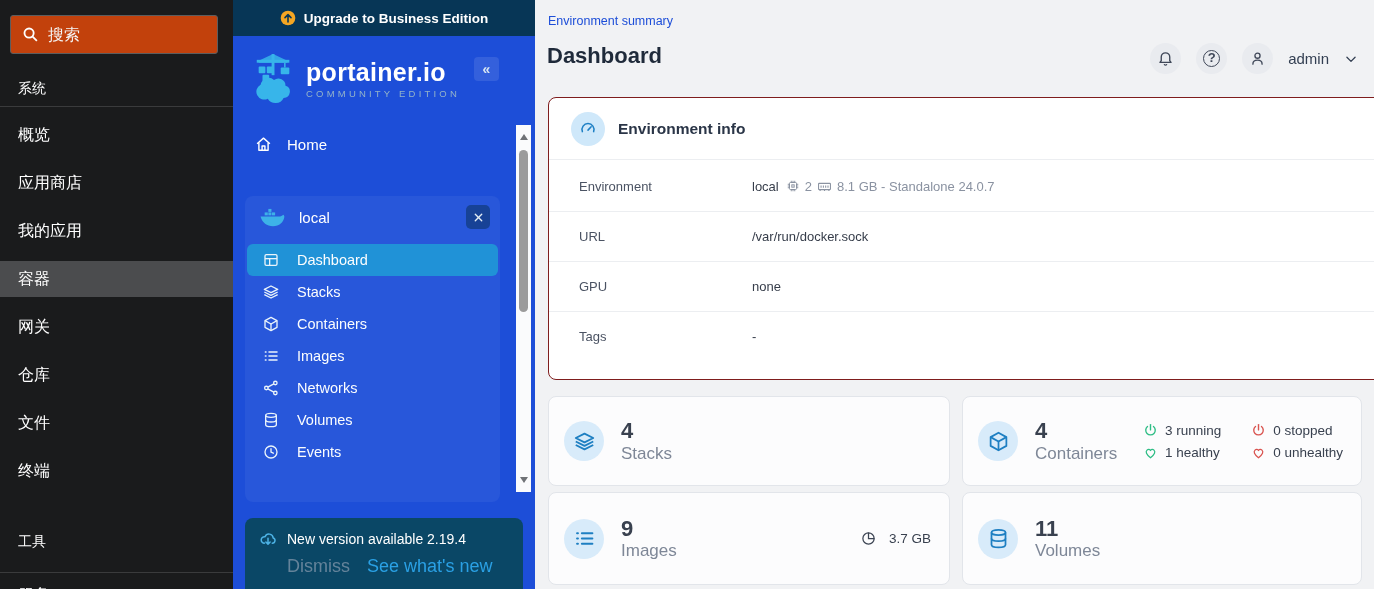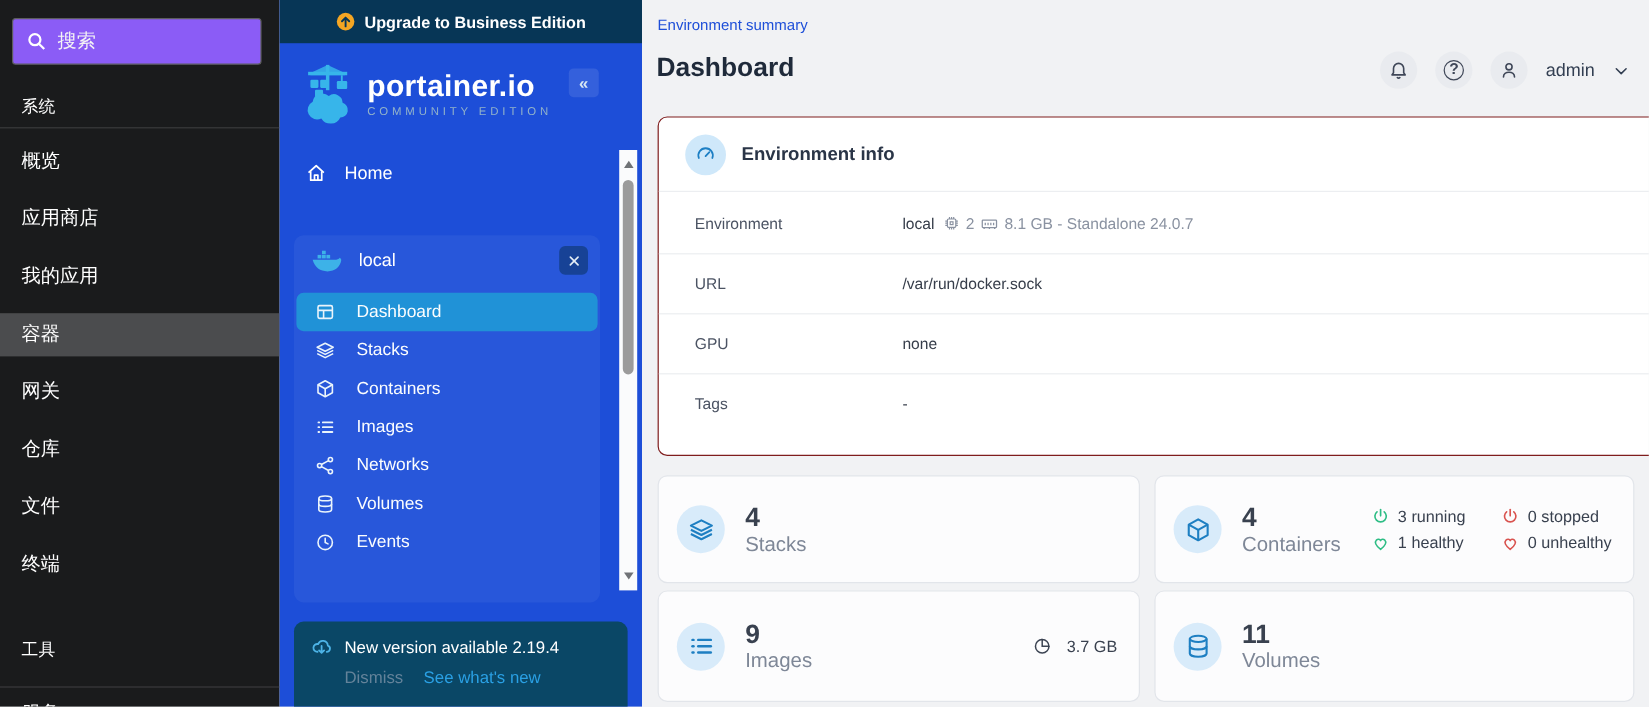--- a/index.html
+++ b/index.html
@@ -3,21 +3,21 @@
 <meta charset="utf-8">
 <style>
   * { margin:0; padding:0; box-sizing:border-box; }
   html,body { width:1374px; height:589px; overflow:hidden; }
   body { font-family:"Liberation Sans","DejaVu Sans",sans-serif; background:#f1f2f4; }
   #app { position:relative; width:1374px; height:589px; }
   svg { display:block; }
 
   
   .dnav { position:absolute; left:0; top:0; width:233px; height:589px; background:#1a1b1c; color:#fff; overflow:hidden; }
-  .dsearch { position:absolute; left:10px; top:15px; width:208px; height:39px; border:1px solid #5c5d5e; border-radius:3px; display:flex; align-items:center; padding:0 11px; gap:9px; background:#8b5cf6; }
+  .dsearch { position:absolute; left:10px; top:15px; width:208px; height:39px; border:1px solid #5c5d5e; border-radius:3px; display:flex; align-items:center; padding:0 11px; gap:9px; background:#c2410c; }
   .dsearch input { flex:1; min-width:0; background:transparent; border:none; outline:none; color:#fff; font-size:16px; font-family:inherit; }
   .dsearch input::placeholder { color:#f4f4f4; opacity:1; }
   .dsec { position:absolute; left:18px; height:28px; line-height:28px; font-size:14px; color:#fff; }
   .ddiv { position:absolute; left:0; right:0; height:1px; background:#3a3b3c; }
   .ditem { position:absolute; left:0; right:0; height:36px; line-height:36px; padding-left:18px; font-size:16px; color:#fff; cursor:pointer; }
   .ditem.active { background:#4b4c4e; }
 
   
   .bnav { position:absolute; left:233px; top:0; width:302px; height:589px; background:#1d4ed8; overflow:hidden; }
   .banner { position:absolute; left:0; top:0; width:100%; height:36px; background:#073656; display:flex; align-items:center; justify-content:center; gap:8px; color:#fff; font-size:13.5px; font-weight:700; cursor:pointer; }
@@ -33,21 +33,21 @@
   .env-name { margin-left:14px; color:#fff; font-size:15px; font-weight:500; }
   .env-close { margin-left:auto; width:24px; height:24px; border:none; border-radius:5px; background:rgba(3,42,66,.45); color:#e3edf4; cursor:pointer; display:flex; align-items:center; justify-content:center; }
   .snav { position:absolute; left:2px; right:2px; top:48px; }
   .snav-item { position:relative; height:32px; display:flex; align-items:center; padding-left:15px; gap:18px; color:#fbfdfe; font-size:14.5px; font-weight:500; border-radius:6px; cursor:pointer; }
   .snav-item.active { background:#2092d7; }
   .snav-icon { width:17px; display:flex; justify-content:center; color:#eaf4fb; }
   .snav-chev { position:absolute; right:12px; color:#d9e8f2; }
 
   .verbox { position:absolute; left:12px; top:518px; width:278px; height:80px; background:#0a4766; border-radius:8px; padding:12px 14px; }
   .ver-row1 { display:flex; align-items:center; gap:10px; color:#fff; font-size:14px; font-weight:500; }
-  .ver-row2 { margin:8px 0 0 28px; display:flex; gap:17px; font-size:14px; }
+  .ver-row2 { margin:8px 0 0 28px; display:flex; gap:17px; font-size:18px; }
   .ver-dismiss { color:#64839a; cursor:pointer; }
   .ver-new { color:#2aa0e4; cursor:pointer; }
 
   .sscroll { position:absolute; left:283px; top:125px; width:15px; height:367px; background:#fafbfc; }
   .sscroll .thumb { position:absolute; left:3px; top:25px; width:9px; height:162px; background:#9b9b9b; border-radius:6px; }
   .arrow-up, .arrow-down { position:absolute; left:3.5px; width:0; height:0; border-left:4px solid transparent; border-right:4px solid transparent; }
   .arrow-up { top:9px; border-bottom:6px solid #6f7276; }
   .arrow-down { bottom:9px; border-top:6px solid #6f7276; }
 
   

